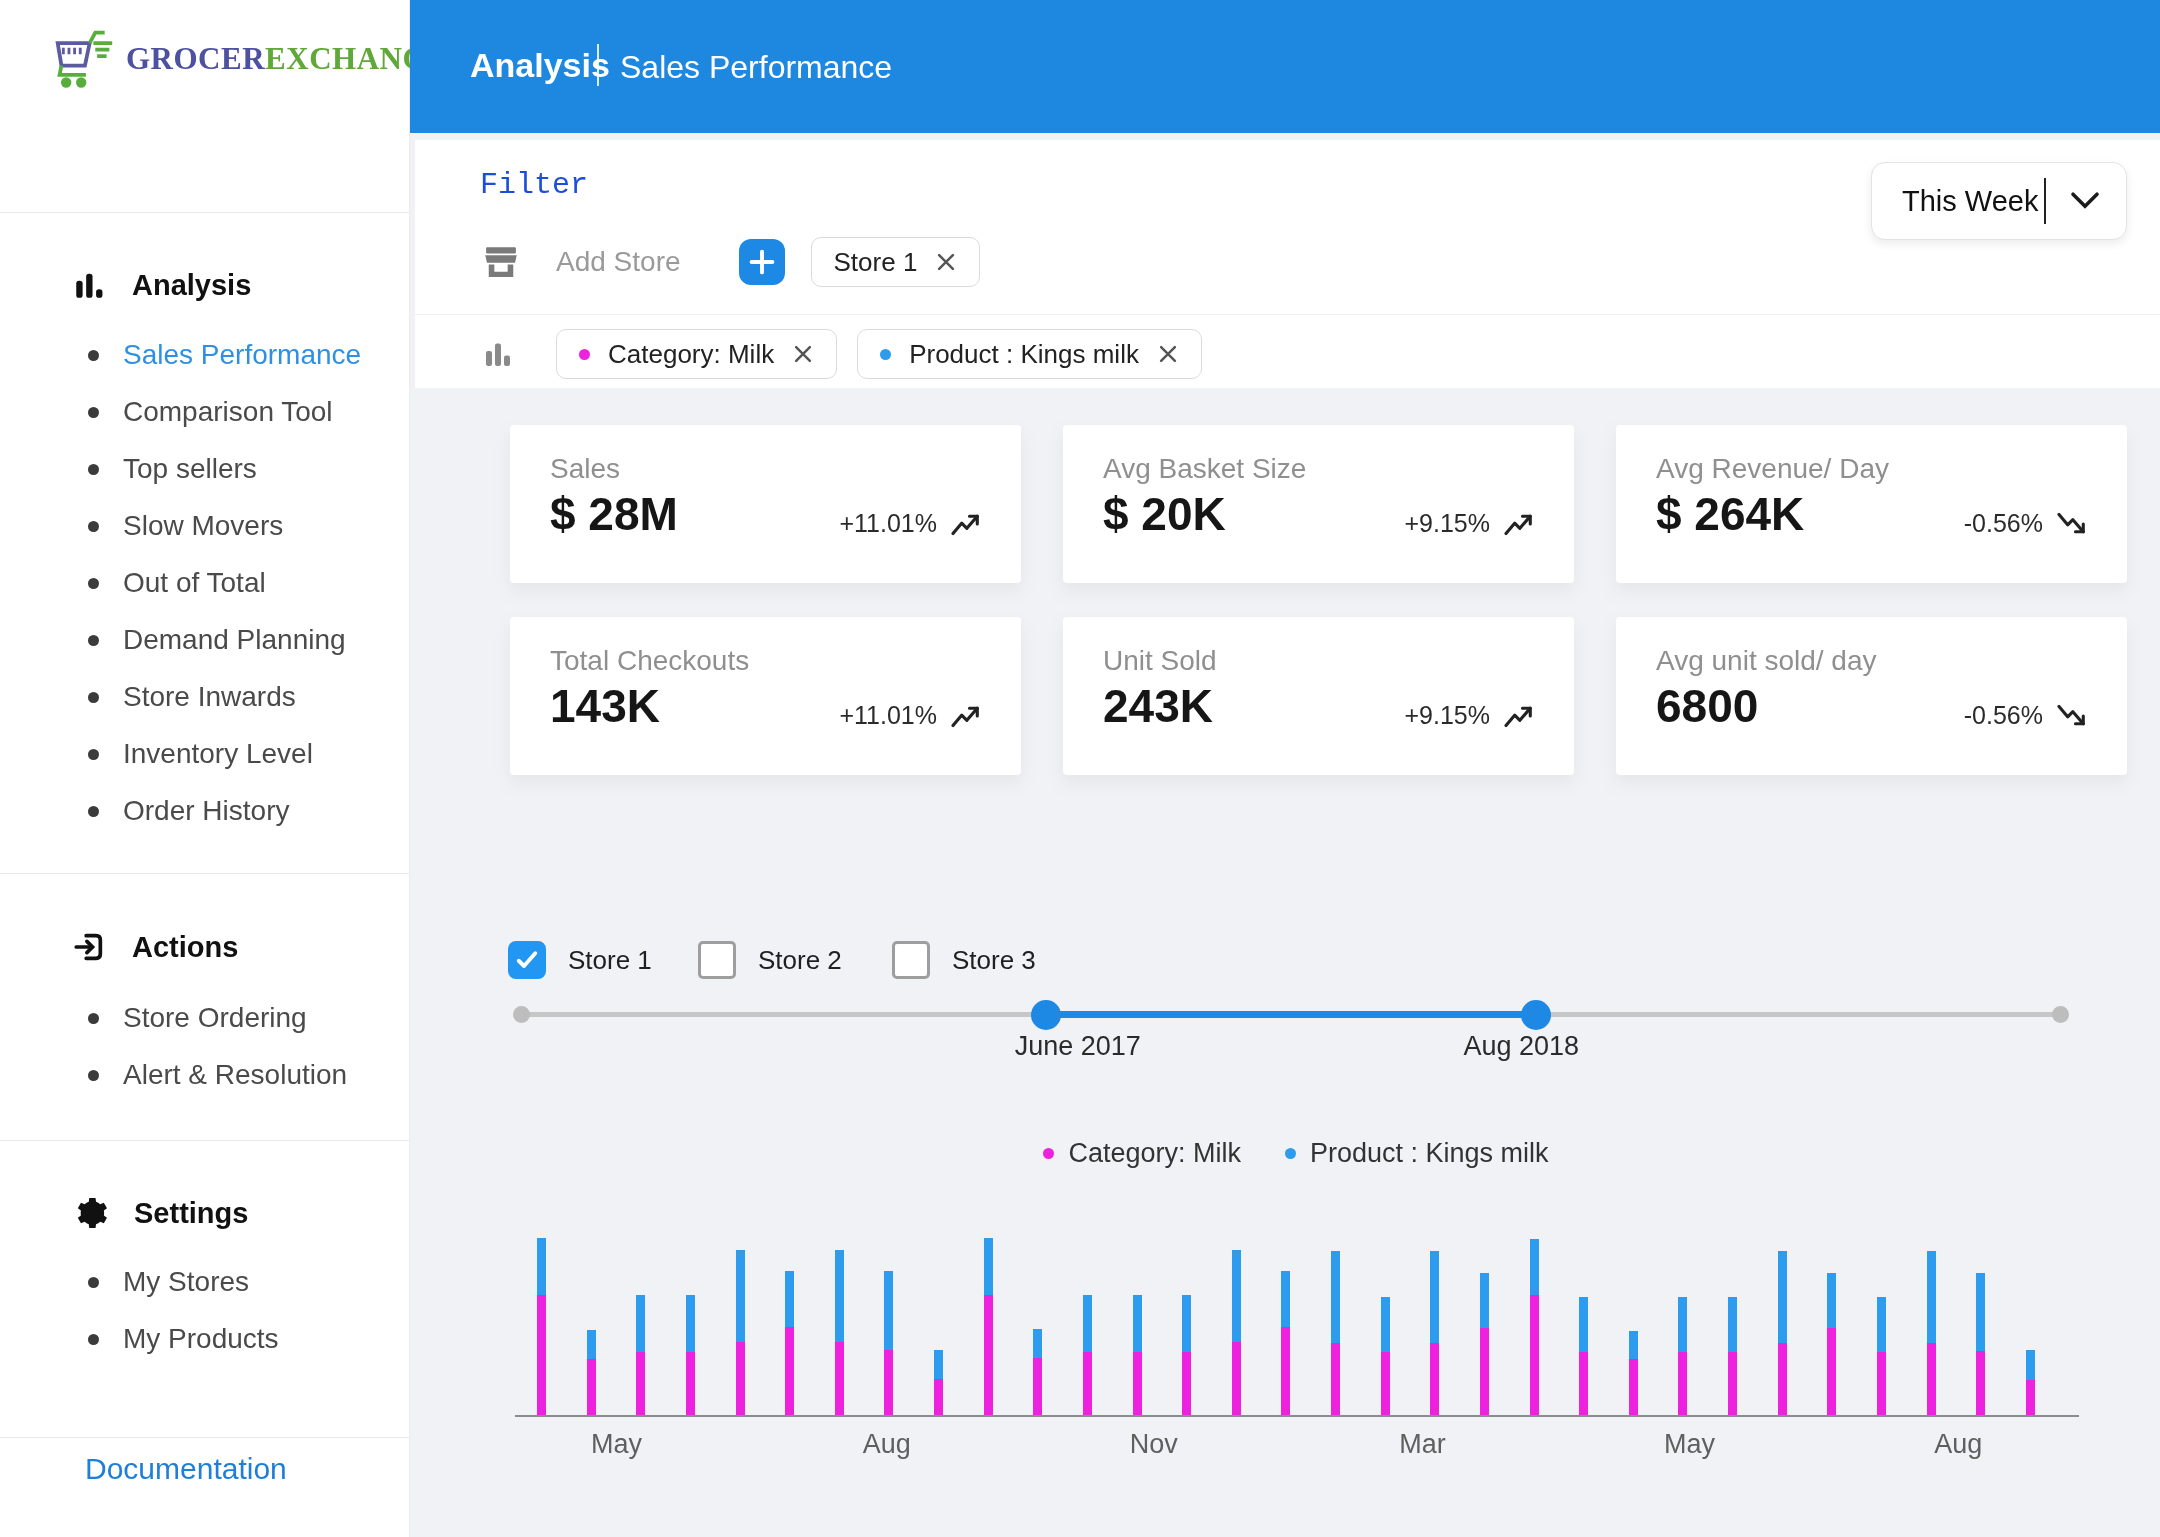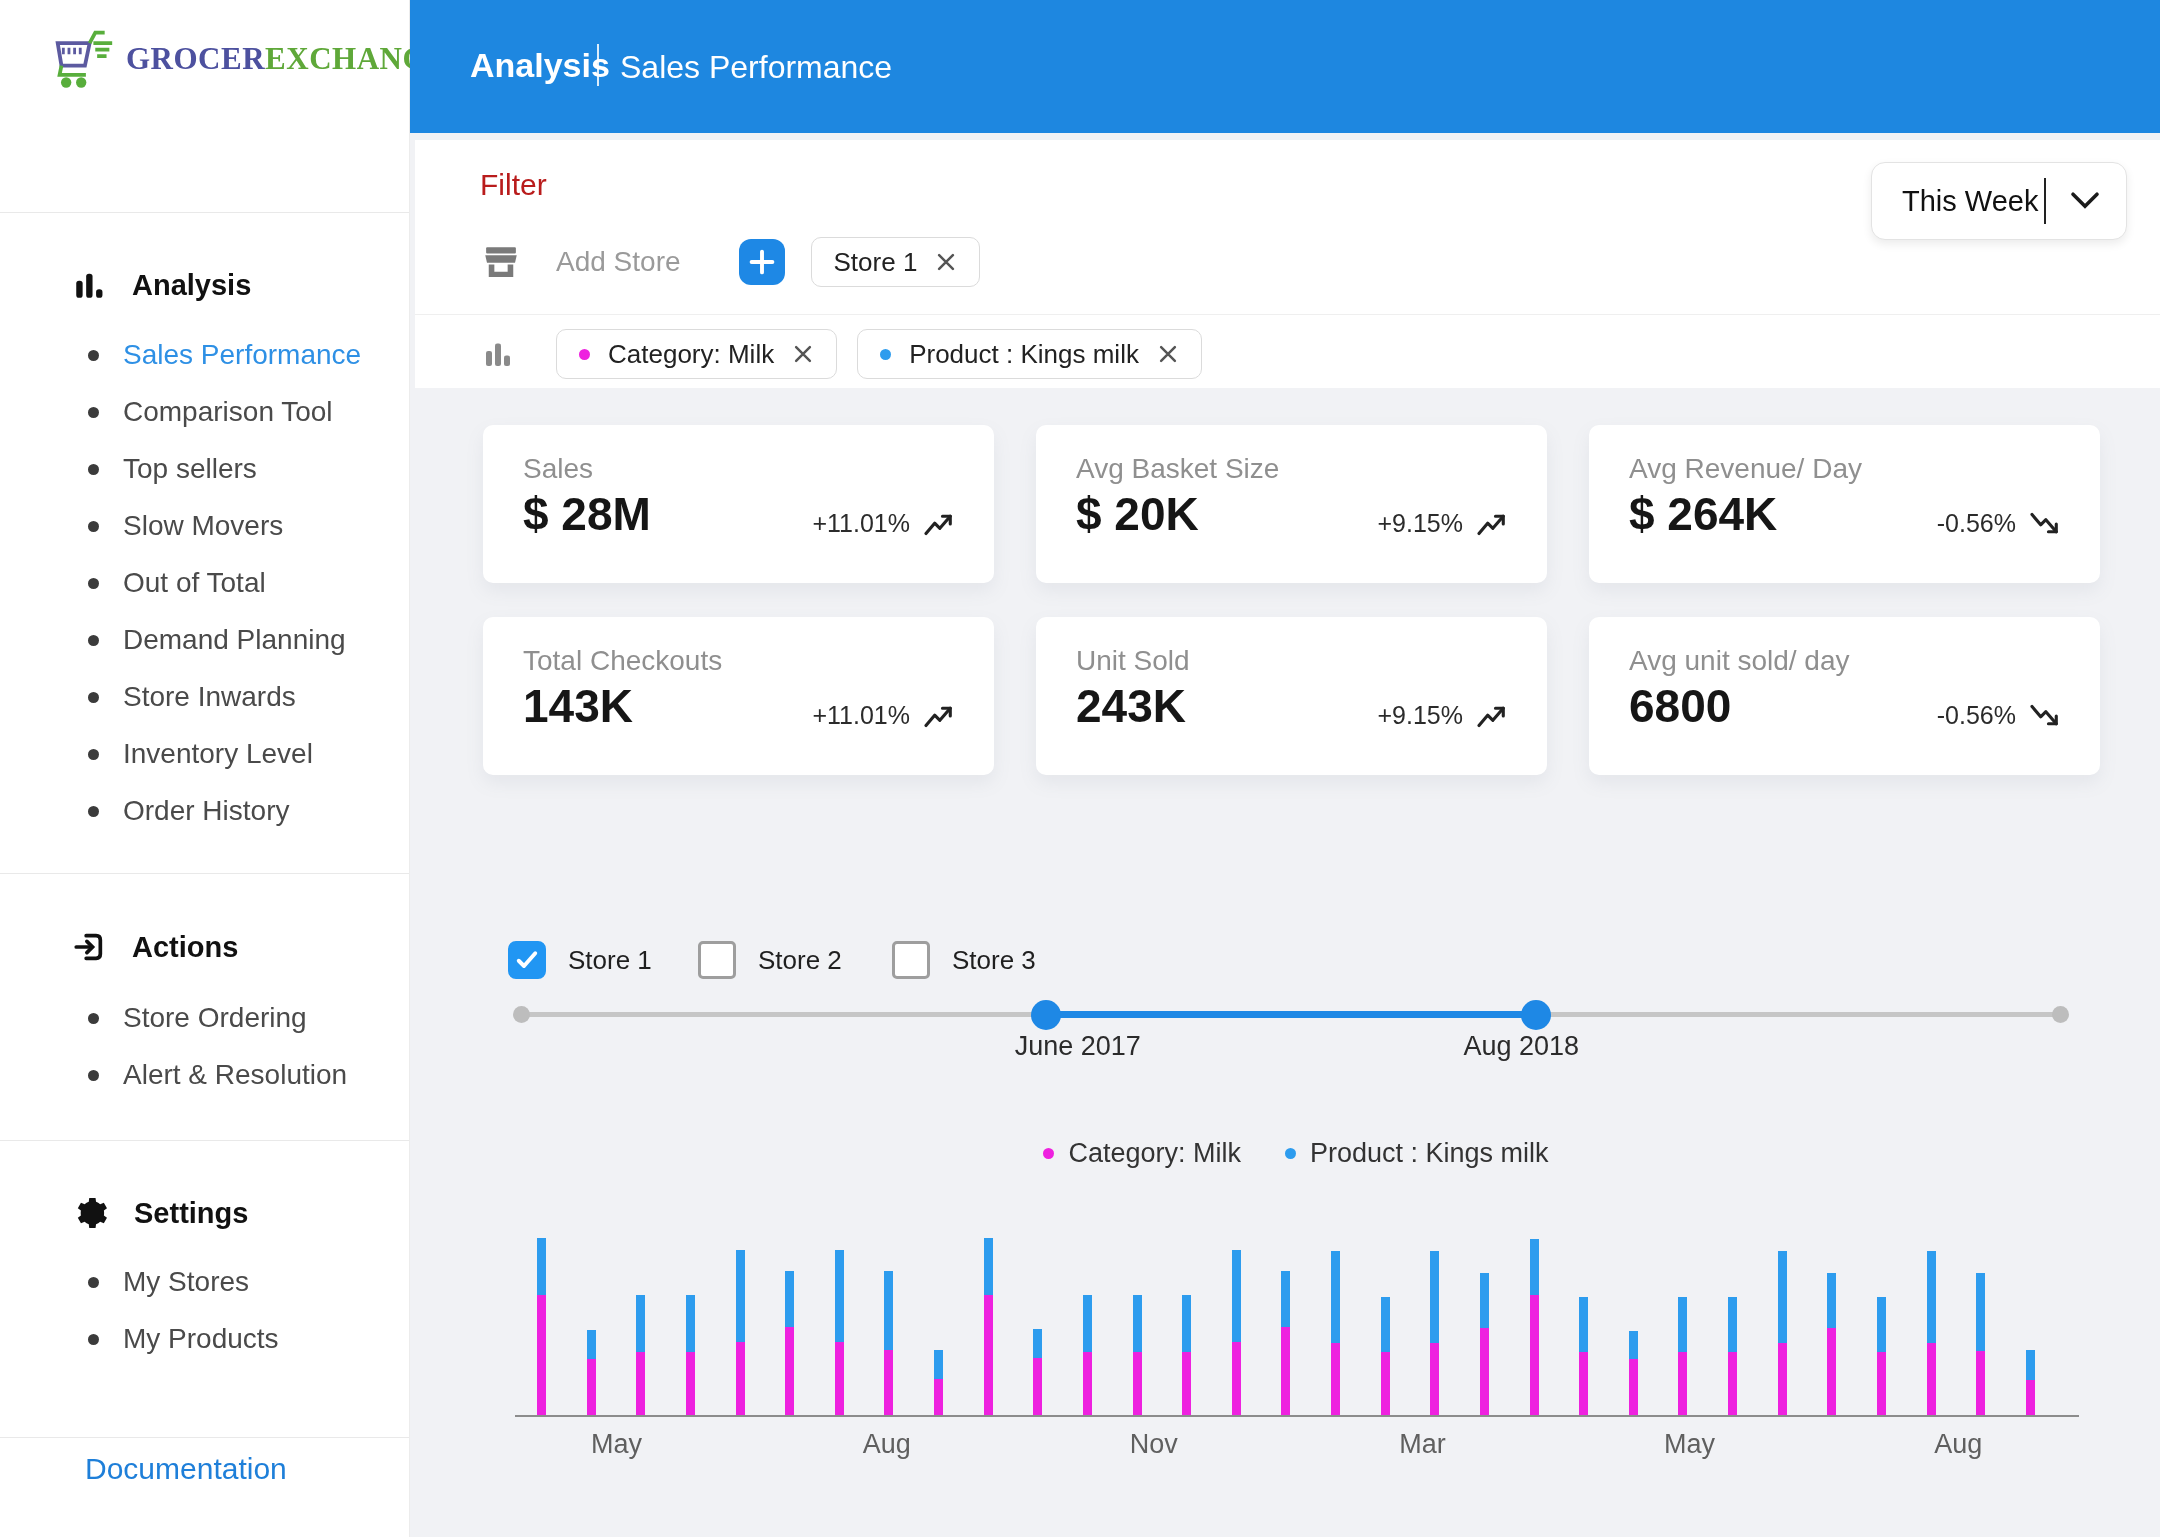--- a/index.html
+++ b/index.html
@@ -24,42 +24,42 @@
   .tb-pipe{position:absolute;left:187px;top:44px;width:2px;height:42px;background:rgba(255,255,255,.85);}
   .tb-sub{position:absolute;left:210px;top:49px;font-size:32px;font-weight:400;}
   .user{position:absolute;right:95px;top:0;height:133px;display:flex;align-items:center;gap:26px;cursor:pointer;}
   .avatar{width:62px;height:62px;border-radius:50%;border:3px solid rgba(255,255,255,.95);
     background:radial-gradient(circle at 48% 32%,#f0d4b2 0 26%,#d9b288 40%,#9a7450 62%,#6f5238 82%,#5c4430 100%);}
   .user-name{font-size:30px;}
 
   
   #main{position:absolute;left:410px;top:133px;width:1750px;height:1404px;background:#F1F2F5;}
   #filter-panel{position:absolute;left:5px;top:7px;width:1745px;height:248px;background:#fff;}
-  #filter-title{position:absolute;left:65px;top:28px;font-size:30px;color:#b91c1c;}
+  #filter-title{position:absolute;left:65px;top:28px;font-size:30px;color:#1d4ed8;font-family:Liberation Mono, monospace;}
   .frow{position:absolute;left:65px;display:flex;align-items:center;}
   #frow1{top:96px;height:52px;}
   #frow2{top:188px;height:52px;}
   .frow-divider{position:absolute;left:0;top:174px;width:1745px;height:1px;background:#EFEFEF;}
   .add-label{font-size:28px;color:#9A9A9A;margin-left:34px;}
   .plus-btn{width:46px;height:46px;border-radius:12px;background:#1E88E5;margin-left:58px;display:flex;align-items:center;justify-content:center;cursor:pointer;}
   .chip{display:flex;align-items:center;gap:18px;height:48px;padding:0 22px;border:1px solid #DBDBDB;border-radius:10px;background:#fff;font-size:26px;color:#222;}
   .chip .cdot{width:11px;height:11px;border-radius:50%;}
   .chip .x{display:flex;cursor:pointer;}
   #store-chip{margin-left:26px;}
   #cat-chip{margin-left:40px;}
   #prod-chip{margin-left:20px;}
 
   #period{position:absolute;left:1456px;top:22px;width:256px;height:78px;background:#fff;border:1px solid #E3E3E3;border-radius:14px;
     box-shadow:0 4px 10px rgba(0,0,0,.08);display:flex;align-items:center;cursor:pointer;box-sizing:border-box;}
   #period .plabel{font-size:29px;color:#111;margin-left:30px;flex:1;}
   #period .pdiv{width:2px;height:46px;background:#222;}
   #period .pchev{margin:0 26px 0 24px;display:flex;}
 
   
-  .card{position:absolute;width:511px;height:158px;background:#fff;border-radius:10px;box-shadow:0 8px 18px rgba(120,130,145,.10);}
+  .card{position:absolute;width:511px;height:158px;background:#fff;border-radius:4px;box-shadow:0 8px 18px rgba(120,130,145,.10);margin-left:27px;}
   .card .clabel{position:absolute;left:40px;top:28px;font-size:28px;color:#8F8F8F;}
   .card .cvalue{position:absolute;left:40px;top:62px;font-size:46px;font-weight:bold;color:#161616;}
   .card .ctrend{position:absolute;right:40px;top:84px;display:flex;align-items:center;gap:14px;font-size:25px;color:#2B2B2B;}
   .ctrend svg.up,.ctrend svg.down{display:none;}
   .card.trend-up svg.up{display:block;}
   .card.trend-down svg.down{display:block;}
 
   
   #rev-card{position:absolute;left:80px;top:705px;width:1612px;height:72px;background:#fff;border-radius:14px;box-shadow:0 6px 14px rgba(120,130,145,.08);display:flex;align-items:center;}
   #rev-card span{font-size:29px;color:#141414;margin-left:30px;}

